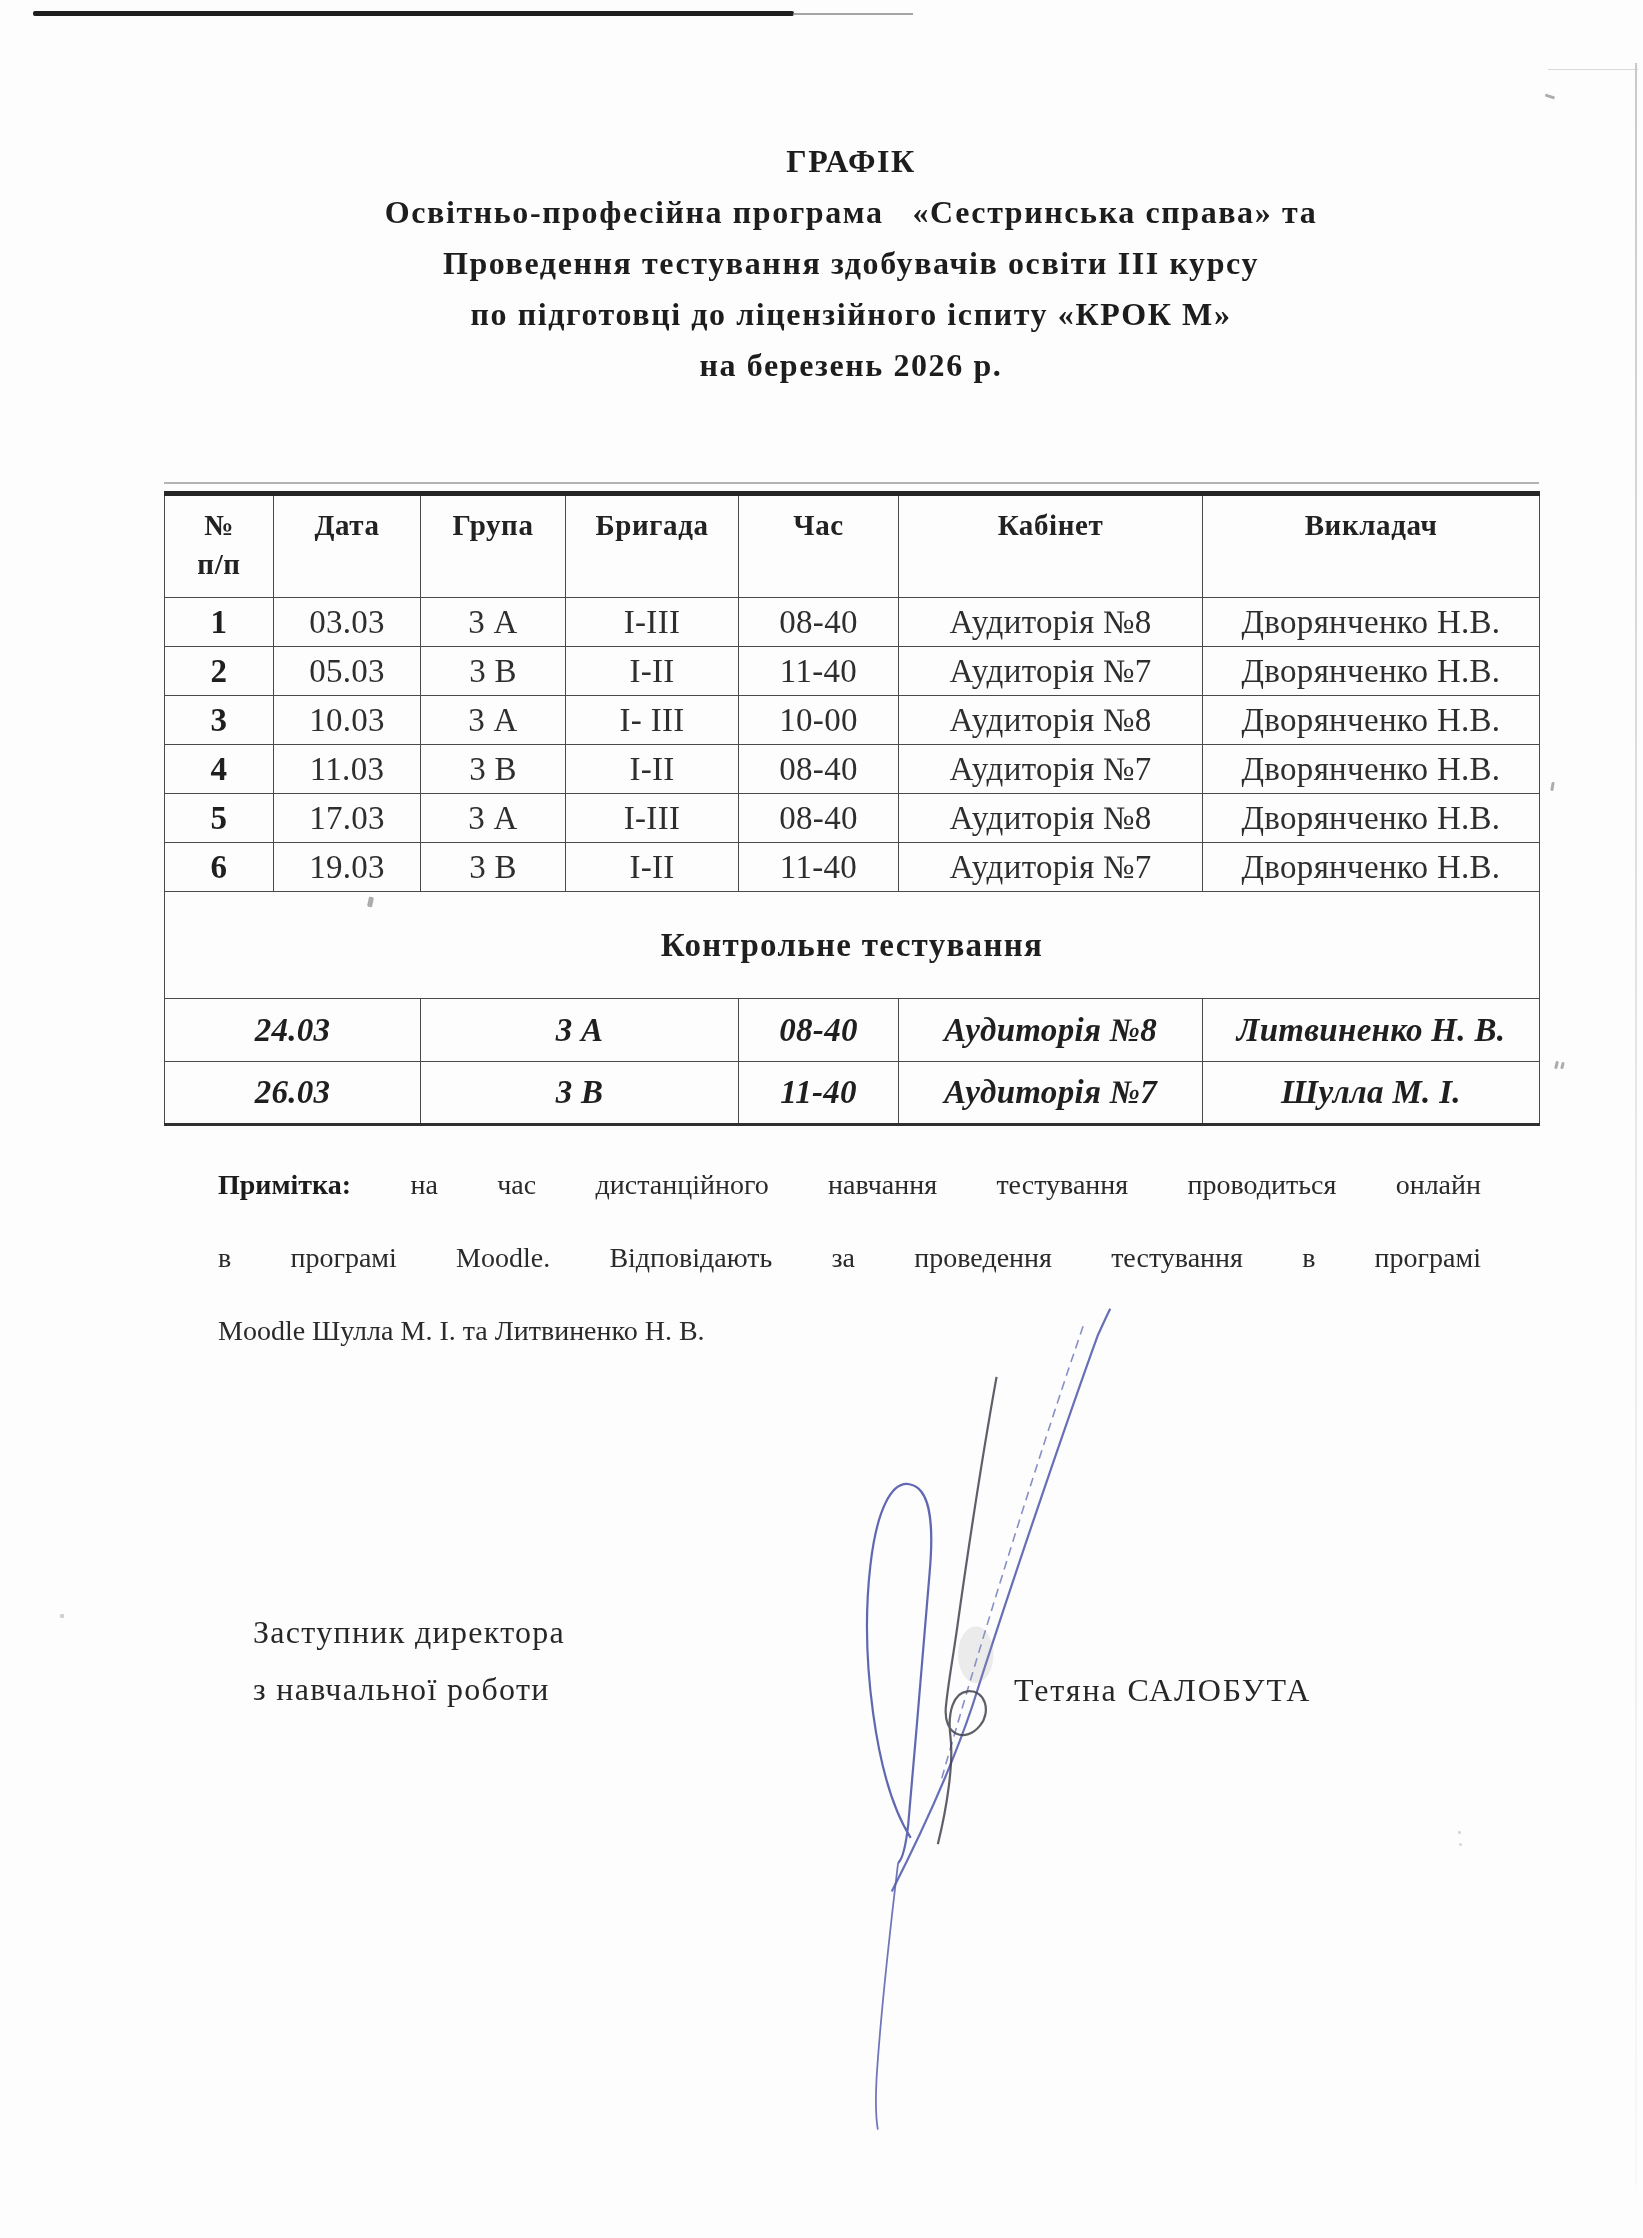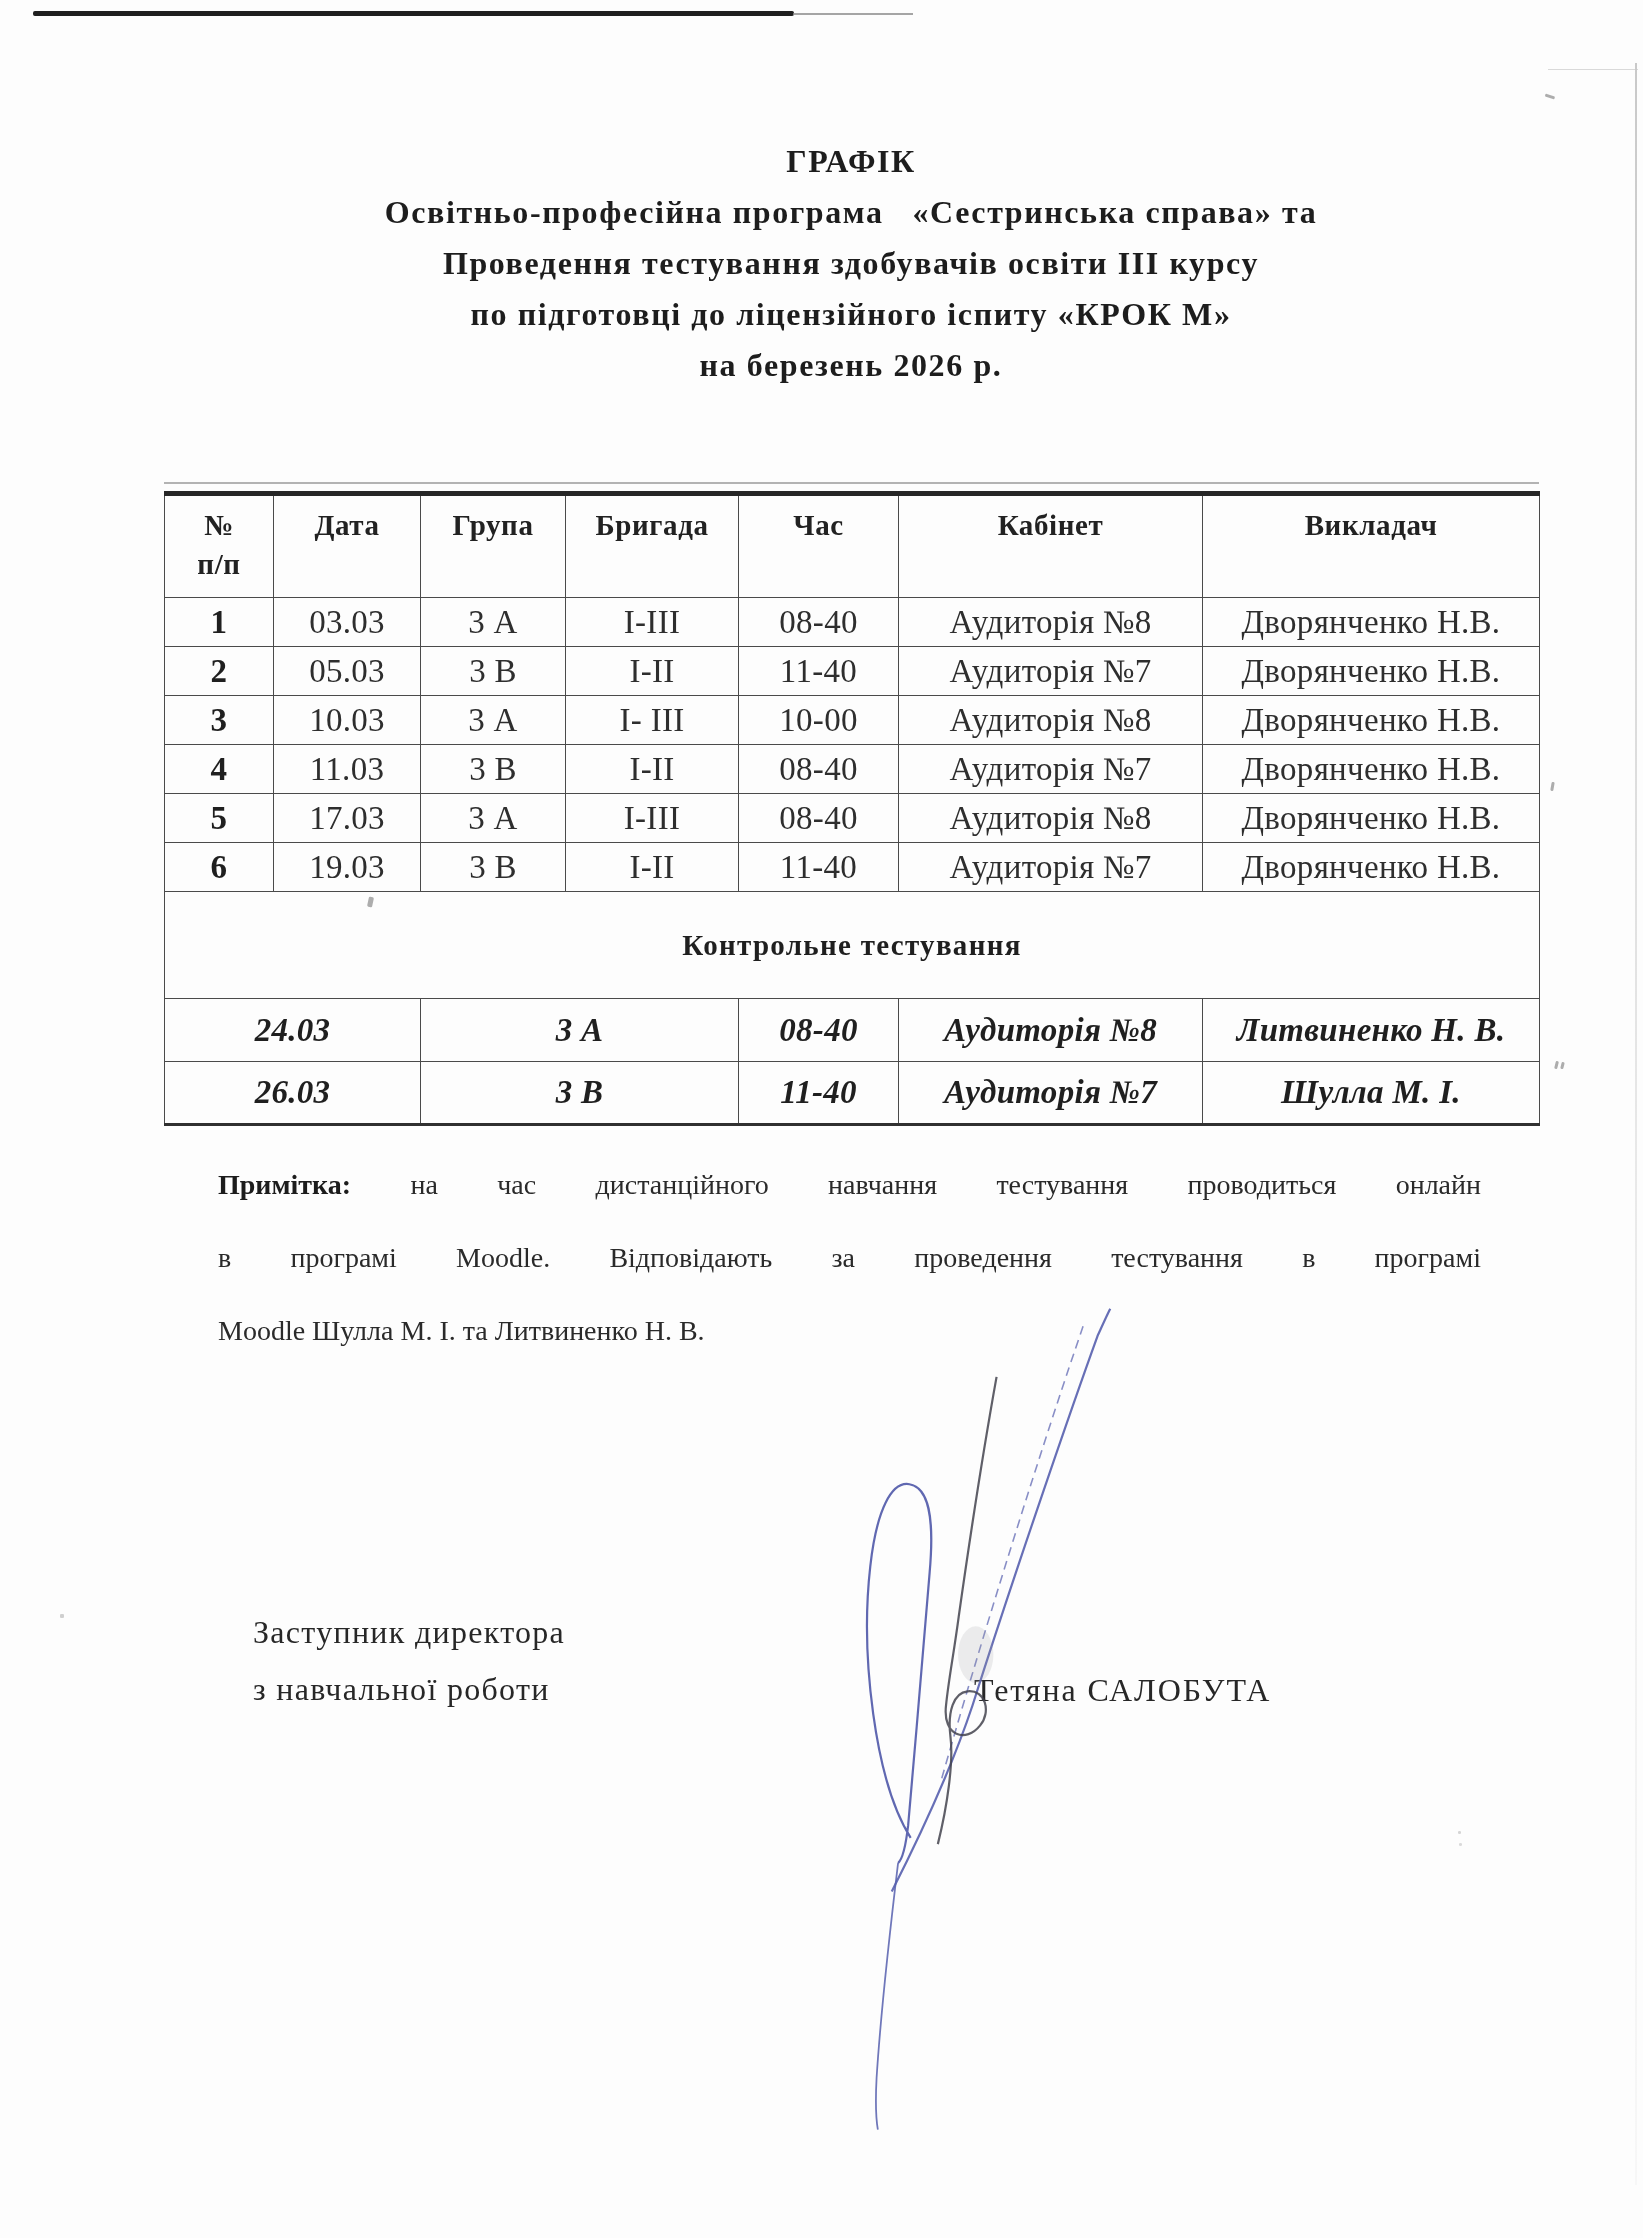--- a/index.html
+++ b/index.html
@@ -45,35 +45,35 @@
   }
   table.schedule thead th {
     height: 91px; vertical-align: top; padding-top: 10px;
     font-size: 29px; font-weight: bold; color: #222;
     white-space: pre-line; line-height: 39px; letter-spacing: 0.6px;
   }
   table.schedule td { font-size: 33px; color: #2e2e2e; letter-spacing: 0.3px; }
   tr.data-row { height: 49px; }
   tr.data-row td.num { font-weight: bold; color: #1f1f1f; }
   tr.band-row { height: 107px; }
-  tr.band-row td { font-size: 29px; font-weight: bold; color: #1f1f1f; letter-spacing: 1.3px; }
+  tr.band-row td { font-size: 33px; font-weight: bold; color: #1f1f1f; letter-spacing: 1.3px; }
   tr.control-row { height: 63px; }
   tr.control-row td { font-weight: bold; color: #1f1f1f; font-size: 33px; font-style: italic; }
 
   
   .note-block { left: 218px; top: 1148px; width: 1263px; font-size: 28px; line-height: 73px; color: #2a2a2a; }
   .note-line { width: 100%; }
   .note-line.justify { text-align: justify; text-align-last: justify; }
   .note-label { font-weight: bold; color: #1c1c1c; }
 
   
   .signoff-line { font-size: 32px; letter-spacing: 1.3px; color: #272727; white-space: nowrap; }
   .pos1 { left: 253px; top: 1614px; }
   .pos2 { left: 253px; top: 1671px; }
-  .signer { left: 974px; top: 1672px; letter-spacing: 1.9px; }
+  .signer { left: 1014px; top: 1672px; letter-spacing: 1.9px; }
 
   .signature-svg { left: 720px; top: 1301px; }
 </style>
 </head>
 <body>
 
 <div class="abs top-edge-line"></div>
 <div class="abs top-edge-line-ext"></div>
 <div class="abs top-right-shadow"></div>
 <div class="abs right-edge-shadow"></div>

